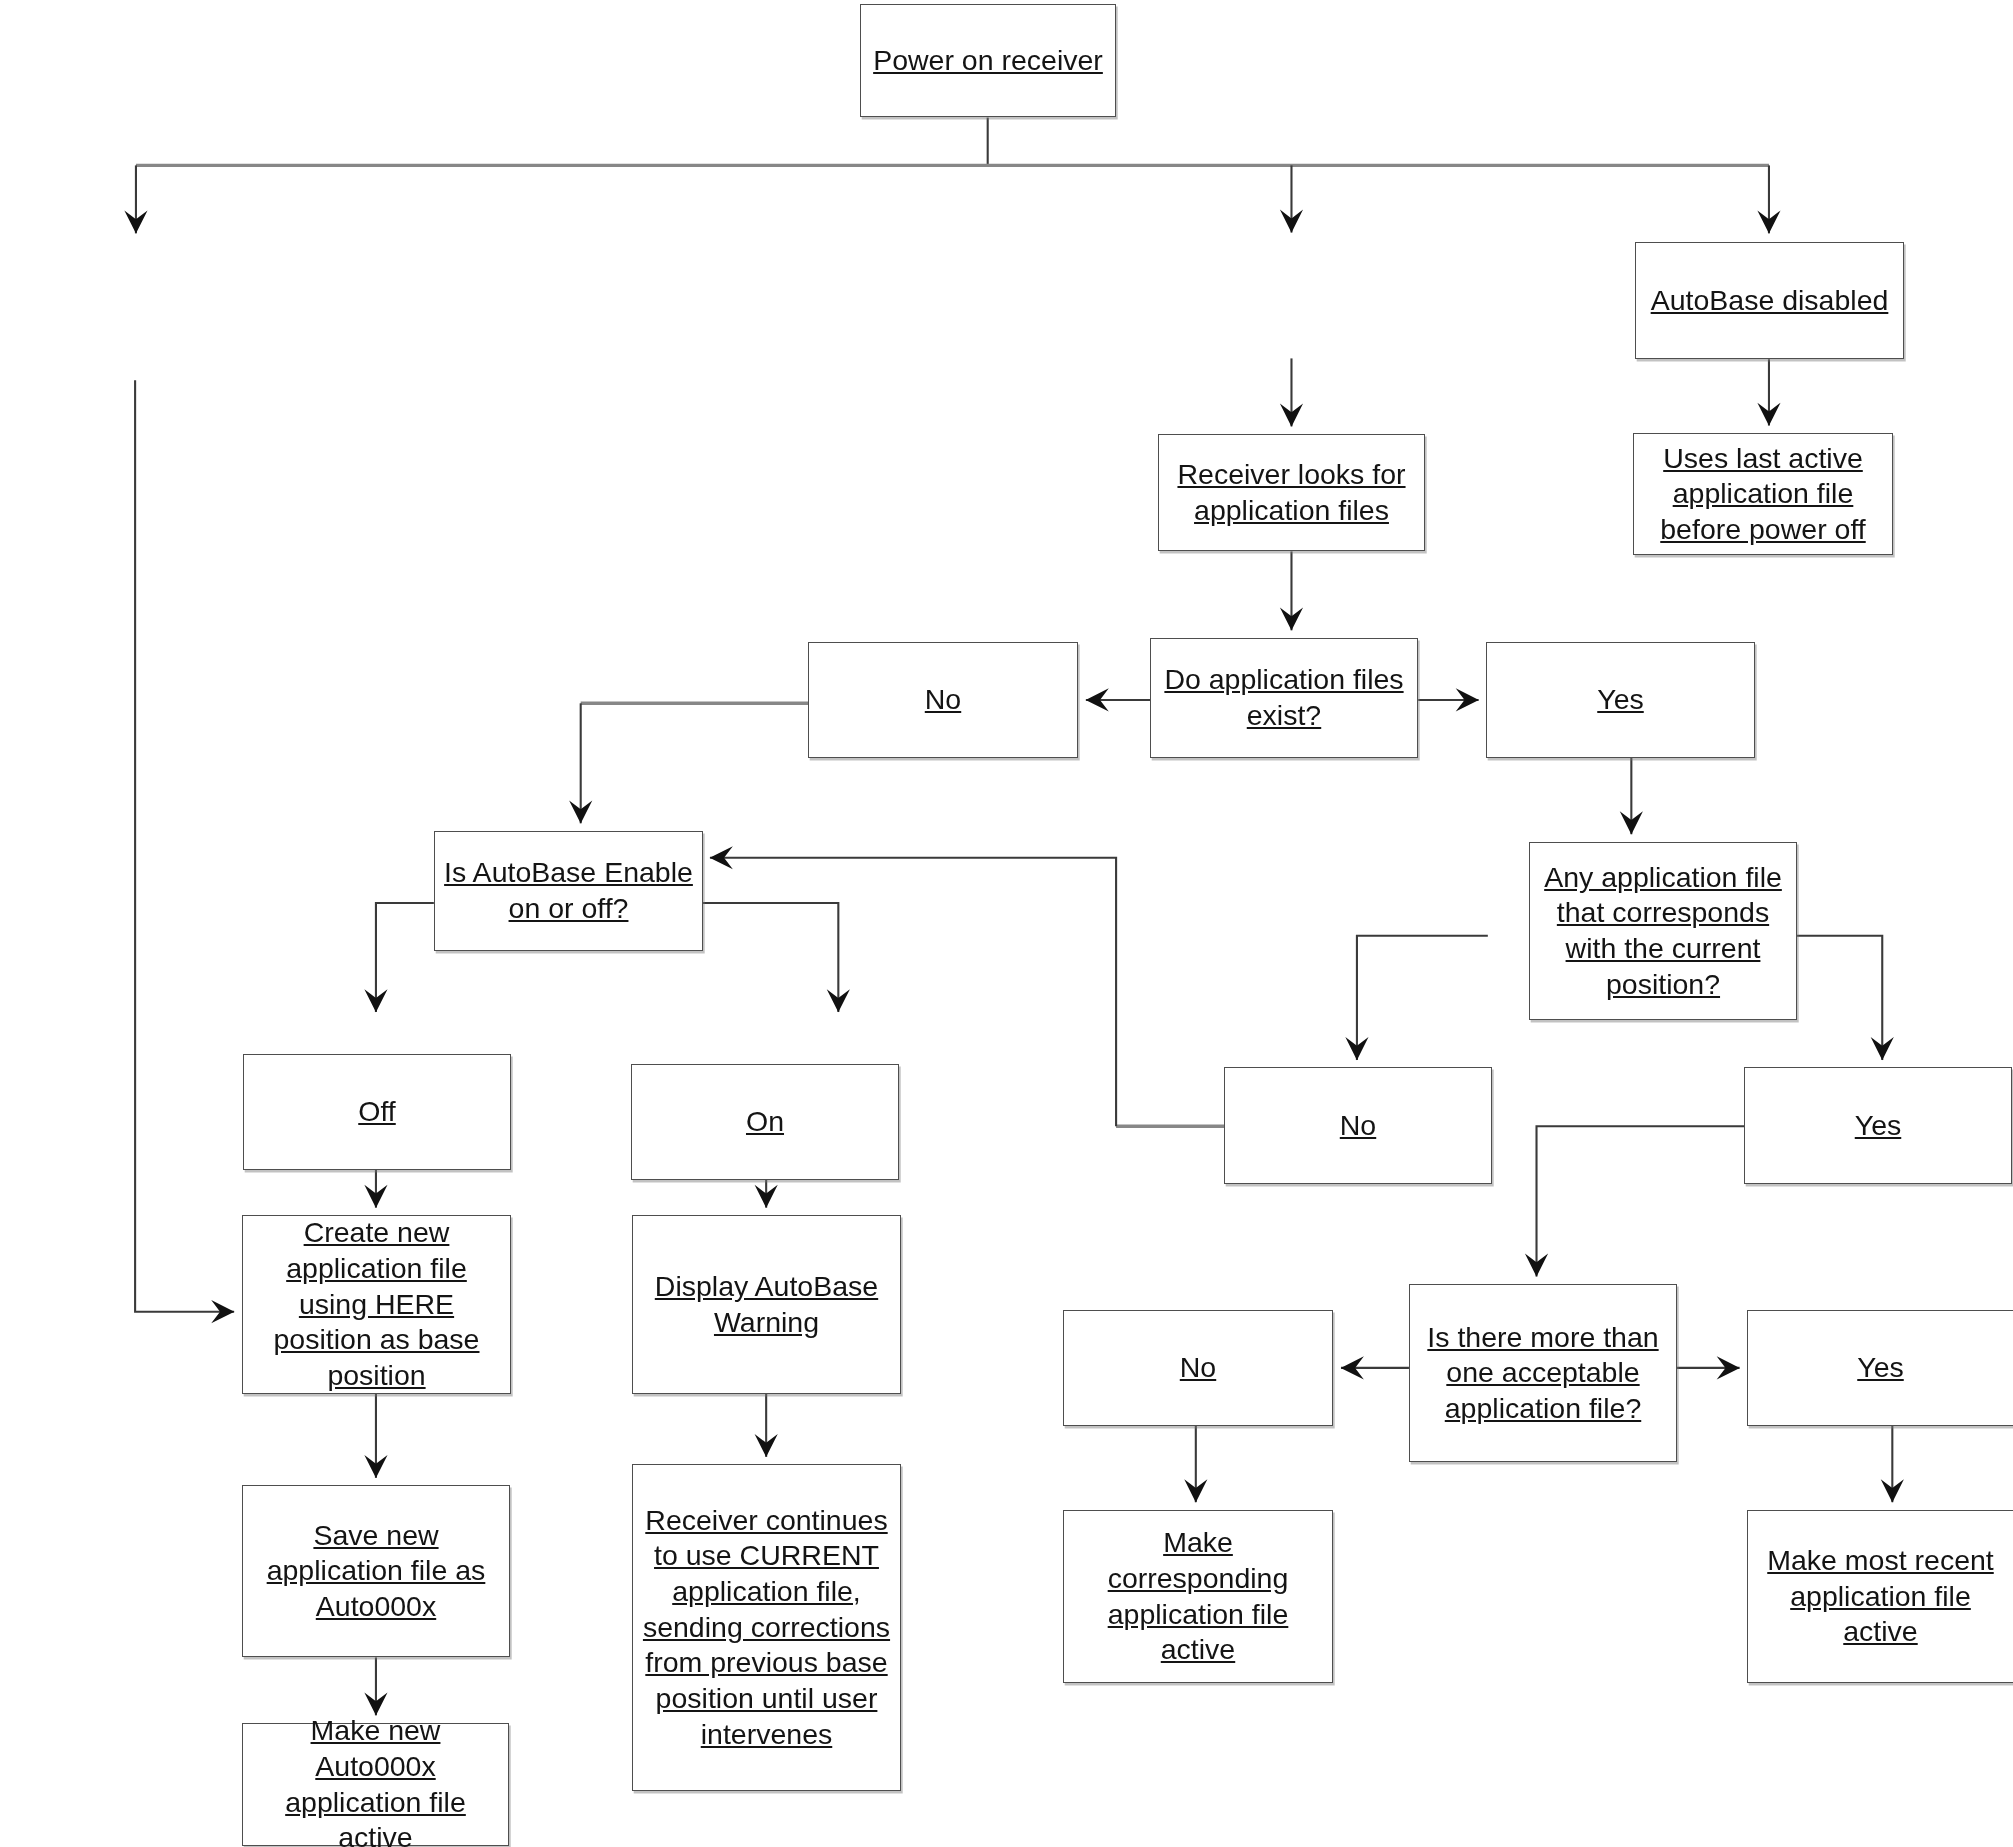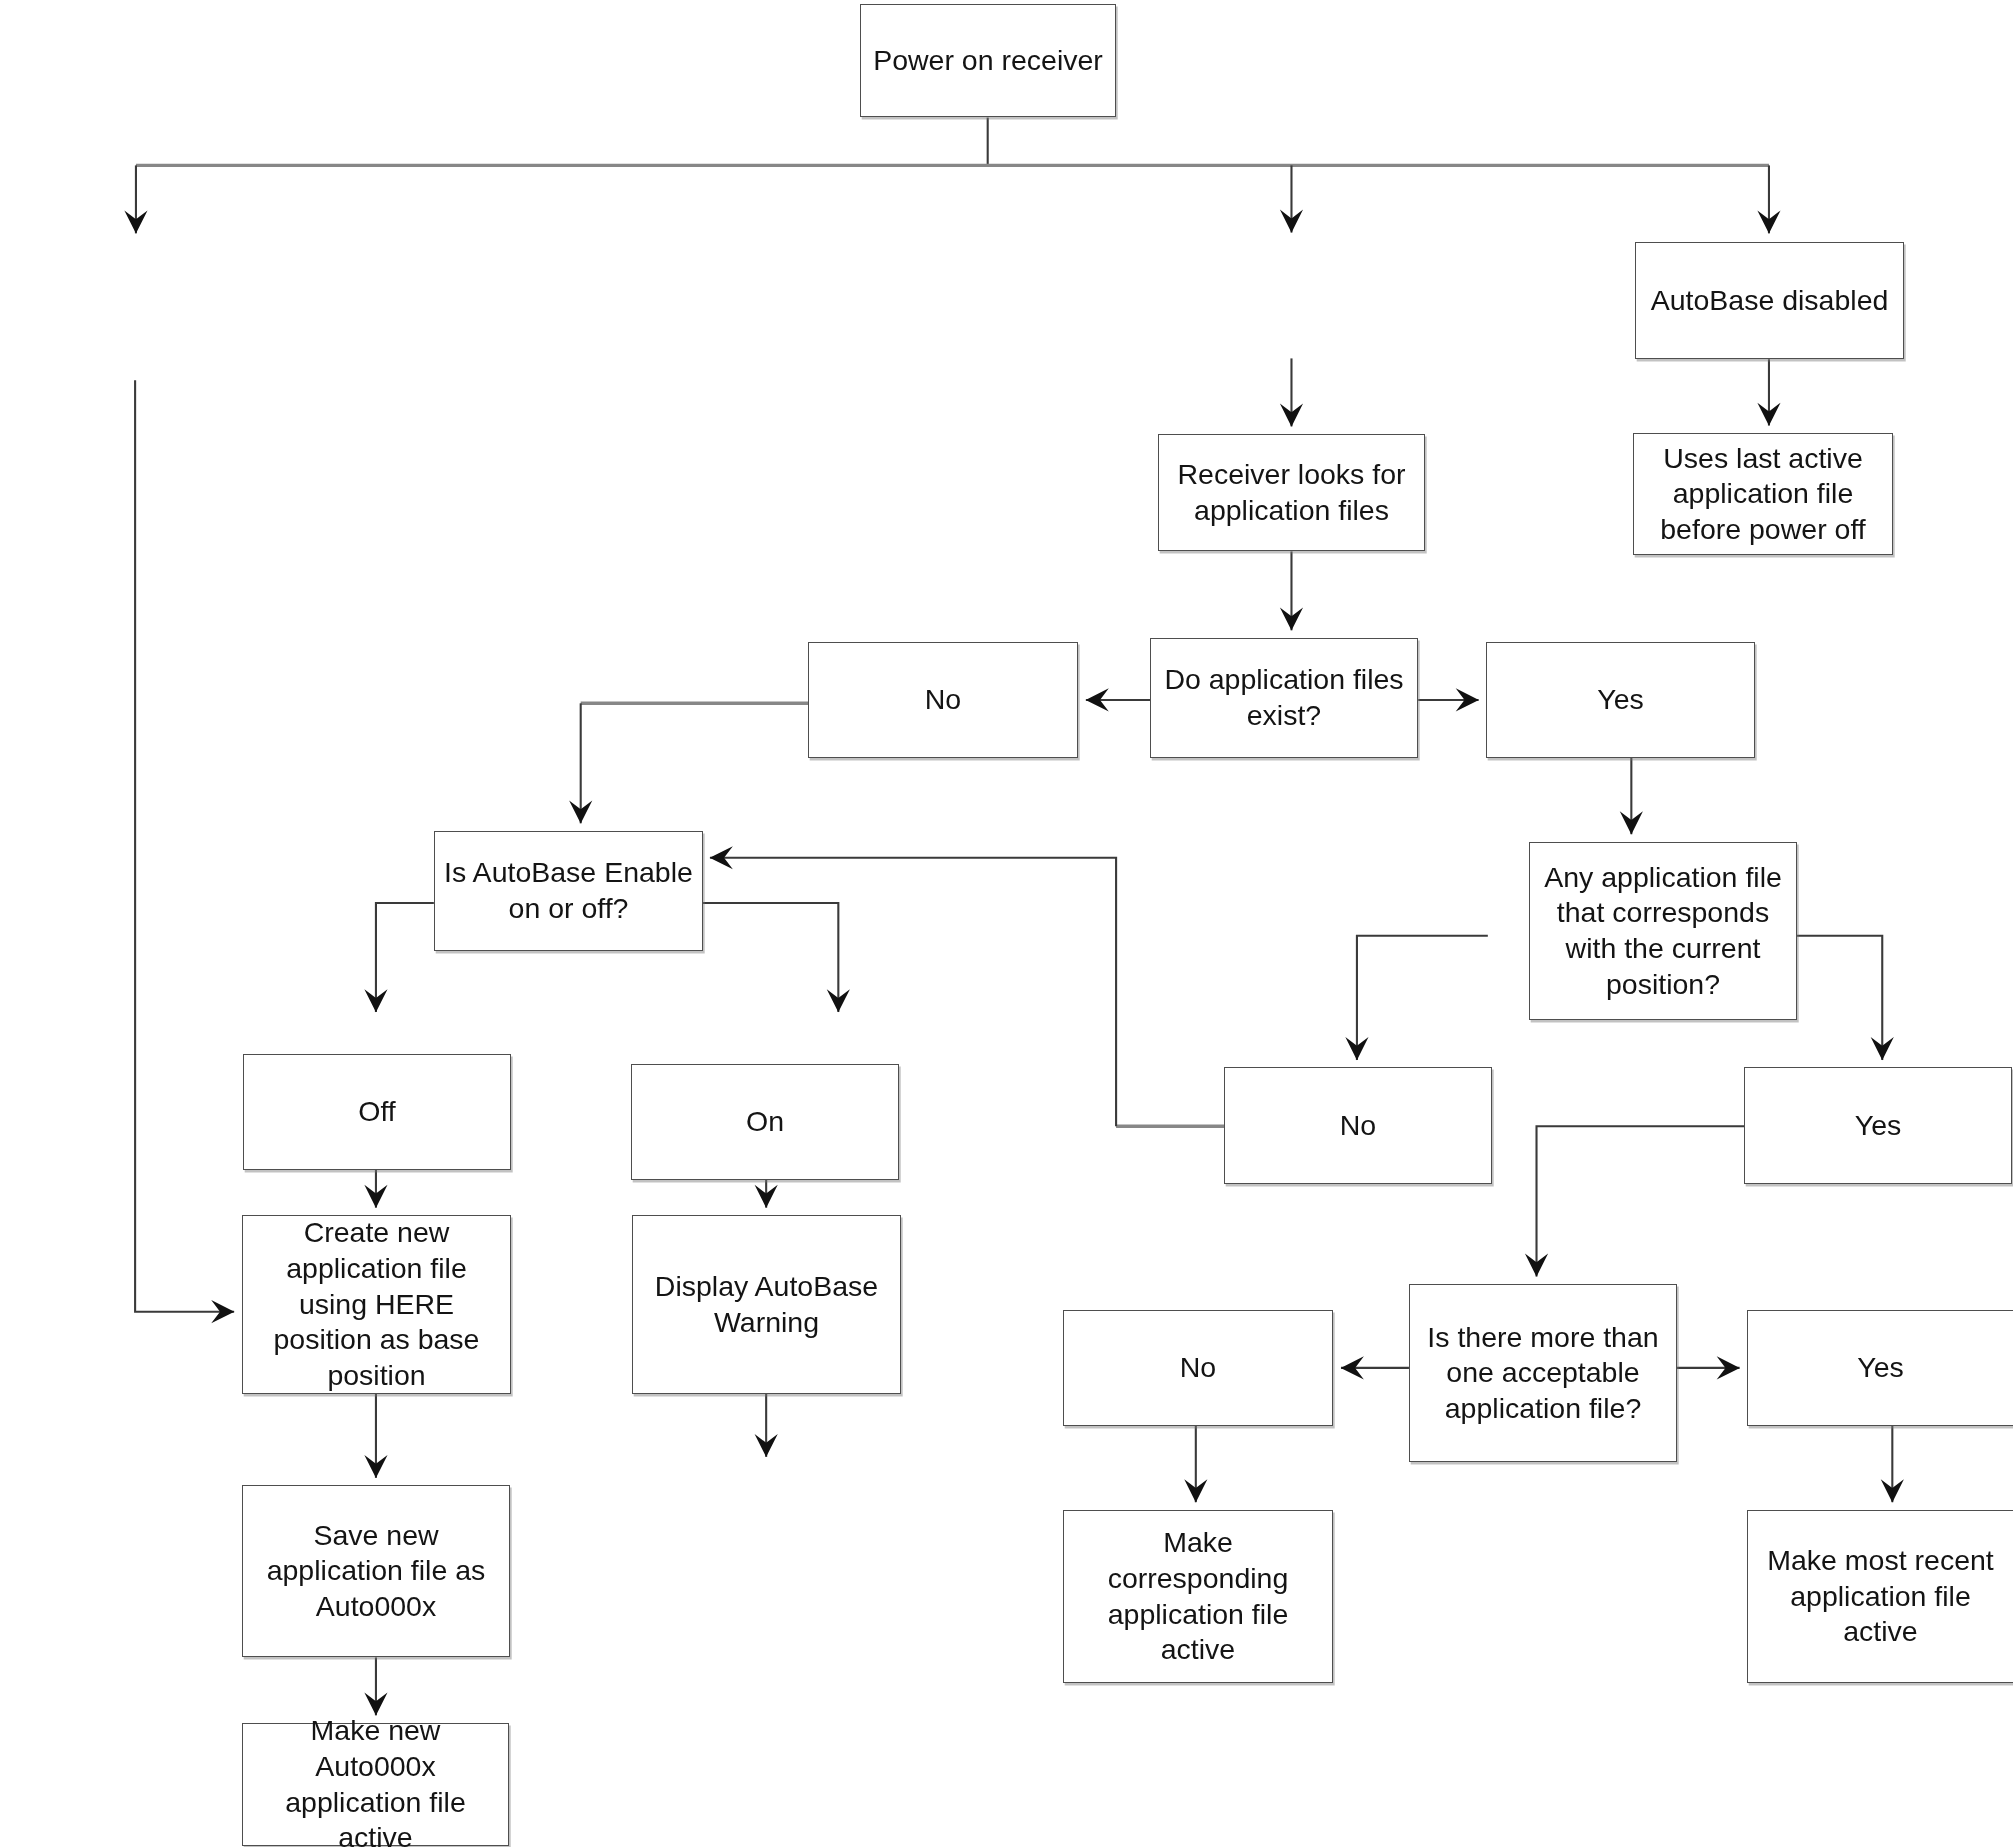--- a/index.html
+++ b/index.html
@@ -23,20 +23,21 @@
     border: 1.7px solid #4e4e4e;
     box-shadow: 1.7px 2.5px 0 rgba(120,120,120,0.45);
     display: flex;
     align-items: center;
     justify-content: center;
     text-align: center;
     font-size: 28.5px;
     line-height: 1.25;
     color: #141414;
     padding: 3.4px 6.7px;
+    text-decoration: underline;
   }
 </style>
 </head>
 <body>
 
 <div class="stage">
 
   <svg class="wires" viewBox="0 0 2400 2202" xmlns="http://www.w3.org/2000/svg">
     <defs>
       <marker id="arrow" viewBox="0 0 10 10" markerWidth="30" markerHeight="30" markerUnits="userSpaceOnUse" refX="9.5" refY="5" orient="auto">
@@ -101,18 +102,19 @@
   <div class="node" style="left:243px;  top:1019px; width:268px; height:116px;margin-top:35px;">Off</div>
   <div class="node" style="left:631px;  top:1019px; width:268px; height:116px;margin-top:45px;">On</div>
   <div class="node" style="left:1224px; top:1067px; width:268px; height:117px;">No</div>
   <div class="node" style="left:1744px; top:1067px; width:268px; height:117px;">Yes</div>
   <div class="node" style="left:242px;  top:1215px; width:269px; height:179px;">Create new application file using HERE position as base position</div>
   <div class="node" style="left:632px;  top:1215px; width:269px; height:179px;">Display AutoBase Warning</div>
   <div class="node" style="left:1409px; top:1284px; width:268px; height:178px;">Is there more than one acceptable application file?</div>
   <div class="node" style="left:1063px; top:1310px; width:270px; height:116px;">No</div>
   <div class="node" style="left:1747px; top:1310px; width:267px; height:116px;">Yes</div>
   <div class="node" style="left:242px;  top:1485px; width:268px; height:172px;">Save new application file as Auto000x</div>
+  <div class="node" style="left:632px;  top:1464px; width:269px; height:327px;">Receiver continues to use CURRENT application file, sending corrections from previous base position until user intervenes</div>
   <div class="node" style="left:1063px; top:1510px; width:270px; height:173px;">Make corresponding application file active</div>
   <div class="node" style="left:1747px; top:1510px; width:267px; height:173px;">Make most recent application file active</div>
   <div class="node" style="left:242px;  top:1723px; width:267px; height:123px;">Make new Auto000x application file active</div>
 
 </div>
 
 
 </body></html>

